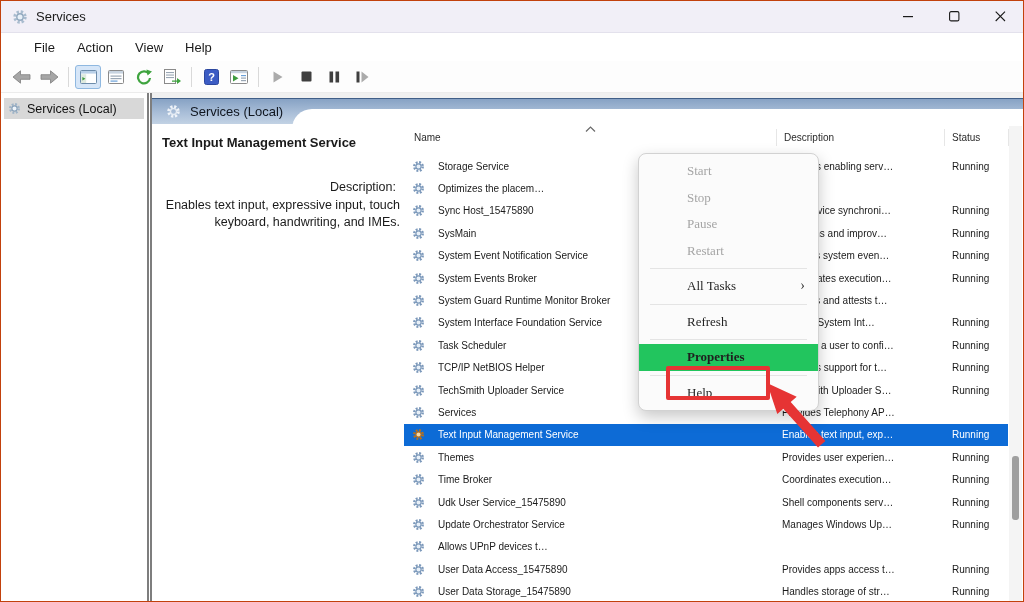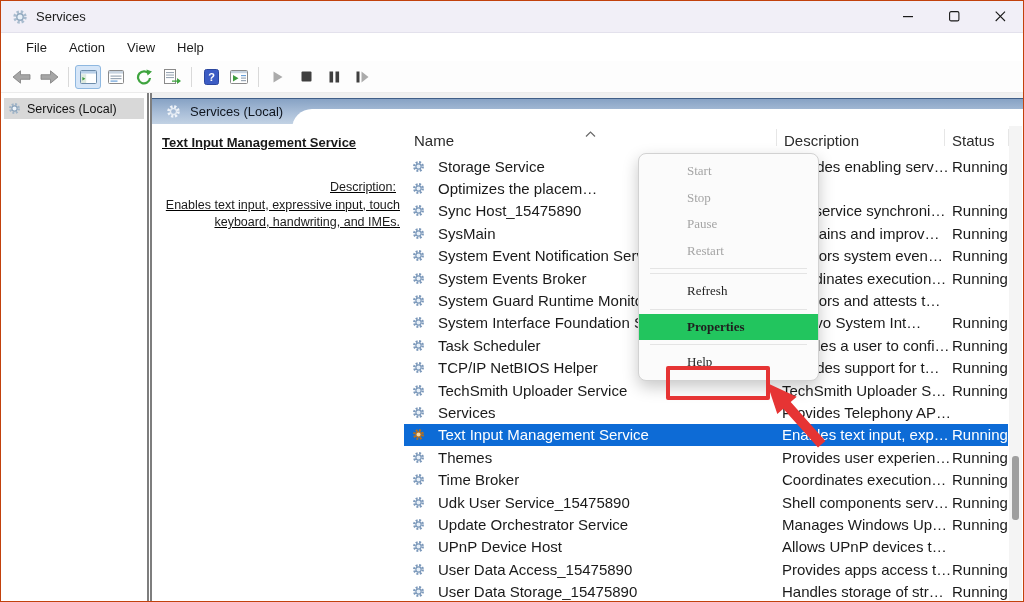--- a/index.html
+++ b/index.html
@@ -6,47 +6,47 @@
   .window{width:1024px;height:602px;box-sizing:border-box;border:1px solid #c2410c;
     font-family:"Liberation Sans",sans-serif;position:relative;overflow:hidden;background:#fff;
     cursor:default;-webkit-user-select:none;user-select:none;}
   
   .titlebar{height:31px;background:#f1eff7;display:flex;align-items:center;border-bottom:1px solid #e3e1ec;}
   .app-icon{margin:0 8px 0 11px;display:flex;align-items:center;}
   .title-text{font-size:13px;color:#1b1b1b;}
   .controls{margin-left:auto;display:flex;height:100%;}
   .ctrl{width:46px;height:100%;display:flex;align-items:center;justify-content:center;}
   
-  .menubar{height:28px;background:#fff;display:flex;align-items:center;padding-left:14px;font-size:13px;color:#1b1b1b;}
+  .menubar{height:28px;background:#fff;display:flex;align-items:center;padding-left:22px;font-size:13px;color:#1b1b1b;}
   .menu-label{padding:4px 11px;}
   
   .toolbar{height:31px;background:#fdfdfd;display:flex;align-items:center;padding-left:6px;border-bottom:1px solid #ececec;}
   .tbtn{width:26px;height:24px;display:flex;align-items:center;justify-content:center;margin:0 1px;border-radius:3px;box-sizing:border-box;}
   .tbtn.active{background:#d6e6f8;border:1px solid #8fb8e0;}
   .tsep{width:1px;height:20px;background:#d9d9d9;margin:0 5px;}
   
   .body-area{display:flex;height:510px;}
   .tree{width:146px;background:#fff;padding-top:5px;box-sizing:border-box;}
   .tree-item{margin:0 3px;height:21px;display:flex;align-items:center;gap:6px;background:#d8d8d8;padding-left:4px;font-size:12.5px;color:#111;}
   .splitter{width:5px;background:#fff;border-left:2px solid #7e7e7e;border-right:2px solid #7e7e7e;box-sizing:border-box;}
   .rightpane{flex:1;position:relative;background:#fff;overflow:hidden;}
   .topstrip{position:absolute;top:0;left:0;right:0;height:5px;background:#f0f0f0;}
   .band{position:absolute;top:5px;left:0;right:0;height:26px;box-sizing:border-box;
     background:linear-gradient(180deg,#87a2c4 0%,#a9bed8 55%,#c2d2e4 100%);
     border-top:1px solid #3f5e87;display:flex;align-items:center;gap:9px;padding-left:14px;
     font-size:13px;color:#10161f;}
   .sheet{position:absolute;top:16px;left:140px;right:0;bottom:0;background:#fff;border-top-left-radius:20px;}
-  .content{position:absolute;top:31px;left:0;right:0;bottom:0;display:flex;text-decoration:underline;}
+  .content{position:absolute;top:31px;left:0;right:0;bottom:0;display:flex;}
   
   .detail{width:252px;box-sizing:border-box;padding:11px 8px 0 10px;font-size:12.5px;color:#1a1a1a;}
   .detail-title{font-weight:bold;font-size:13px;margin-bottom:29px;}
   .detail-label,.detail-text{line-height:17.5px;text-align:right;}
   .detail-text{width:238px;}
   
-  .list{flex:1;position:relative;font-size:15px;color:#1a1a1a;overflow:hidden;}
+  .list{flex:1;position:relative;font-size:10px;color:#1a1a1a;overflow:hidden;}
   .lheader{position:absolute;top:0;left:0;right:0;height:26px;}
   .lheader .h{position:absolute;top:8px;color:#2b2b2b;}
   .h-name{left:10px;} .h-desc{left:380px;} .h-status{left:548px;}
   .hsep{position:absolute;top:5px;width:1px;height:17px;background:#e6e6e6;}
   .sortglyph{position:absolute;top:0px;left:181px;}
   .rows{position:absolute;top:31px;left:0;right:15px;}
   .row{display:grid;grid-template-columns:26px 344px 170px 1fr;align-items:center;height:22.4px;padding-left:8px;white-space:nowrap;}
   .row span{overflow:hidden;}
   .cell-icon{display:flex;align-items:center;}
   .row.sel{background:#0d6bd6;color:#fff;}
@@ -423,21 +423,20 @@
                 <span>Manages Windows Up…</span>
                 <span>Running</span>
               </div>
               <div class="row">
                 <span class="cell-icon">
                   <svg width="13" height="13" viewBox="0 0 16 16">
      <circle cx="8" cy="8" r="5.2" fill="none" stroke="#7b98ba" stroke-width="3" stroke-dasharray="2.3 1.8"></circle>
      <circle cx="8" cy="8" r="3.2" fill="#e8f0f8" stroke="#7b98ba" stroke-width="1.4"></circle>
                   </svg>
                 </span>
-                <span>UPnP Device Host</span>
                 <span>Allows UPnP devices t…</span>
                 <span></span>
               </div>
               <div class="row">
                 <span class="cell-icon">
                   <svg width="13" height="13" viewBox="0 0 16 16">
      <circle cx="8" cy="8" r="5.2" fill="none" stroke="#7b98ba" stroke-width="3" stroke-dasharray="2.3 1.8"></circle>
      <circle cx="8" cy="8" r="3.2" fill="#e8f0f8" stroke="#7b98ba" stroke-width="1.4"></circle>
                   </svg>
                 </span>
@@ -473,20 +472,24 @@
         <div class="mi disabled">
           <span>Stop</span>
         </div>
         <div class="mi disabled">
           <span>Pause</span>
         </div>
         <div class="mi disabled">
           <span>Restart</span>
         </div>
         <div class="msep"></div>
+        <div class="mi">
+          <span>All Tasks</span>
+          <span class="chev">›</span>
+        </div>
         <div class="msep"></div>
         <div class="mi">
           <span>Refresh</span>
         </div>
         <div class="msep"></div>
         <div class="mi em">
           <span>Properties</span>
         </div>
         <div class="msep"></div>
         <div class="mi">

